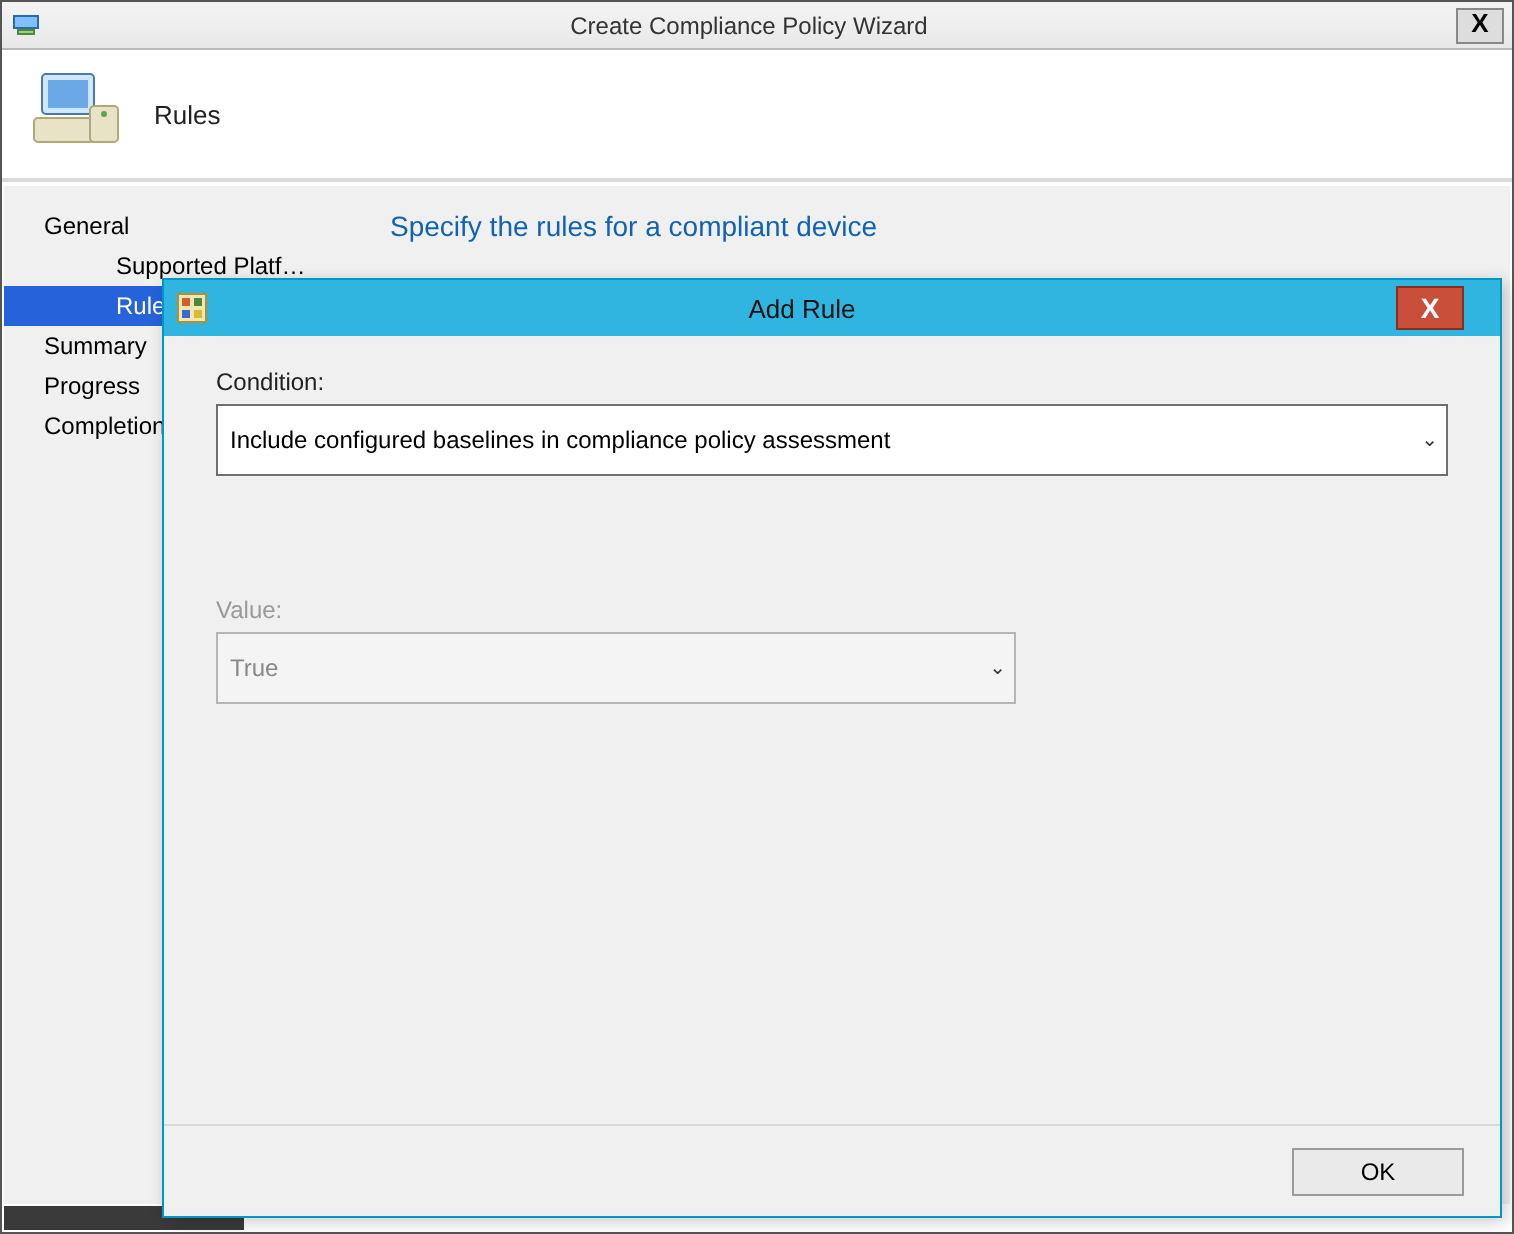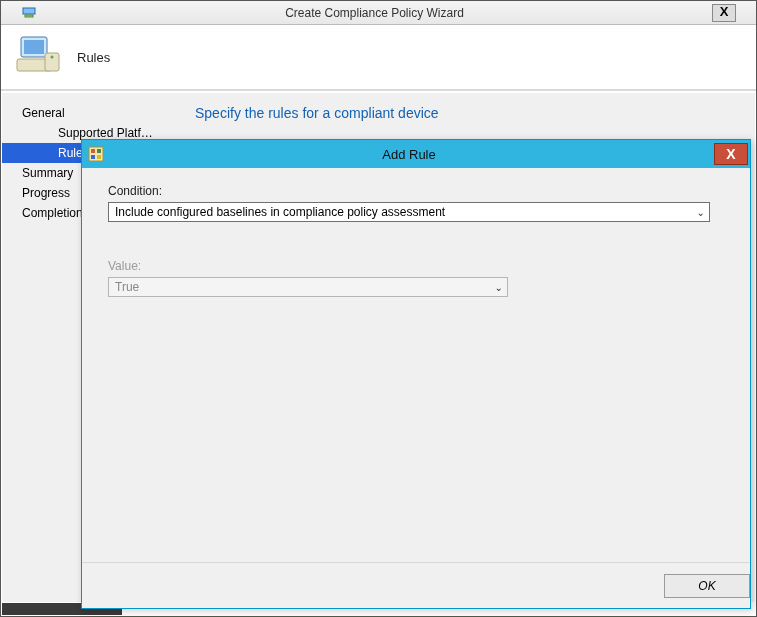--- a/index.html
+++ b/index.html
@@ -17,21 +17,21 @@
     position: relative;
     background: #fff;
   }
   
   .wiz-title {
     height: 24px;
     background: linear-gradient(#f4f4f4,#e8e8e8);
     border-bottom: 1px solid #bbb;
     display: flex;
     align-items: center;
-    padding: 0 20px;
+    padding: 0 4px;
     font-size: 12px;
   }
   .wiz-title .title-text {
     flex: 1;
     text-align: center;
     color: #333;
   }
   .wiz-title .sys-icon {
     width: 16px; height: 16px;
     display: inline-block;
@@ -116,21 +116,21 @@
     background: #f0f0f0;
     box-shadow: 2px 2px 8px rgba(0,0,0,0.2);
     display: flex;
     flex-direction: column;
   }
   .modal-title {
     height: 28px;
     background: #30b4e0;
     display: flex;
     align-items: center;
-    padding: 0 0 0 6px;
+    padding: 0 16px 0 6px;
     font-size: 13px;
     color: #111;
   }
   .modal-title .title-txt {
     flex: 1;
     text-align: center;
   }
   .modal-title .app-small-icon {
     width: 16px; height: 16px;
   }
@@ -140,57 +140,57 @@
     color: #fff;
     text-align: center;
     line-height: 20px;
     font-size: 14px;
     font-weight: bold;
     border: 1px solid #8a2e1e;
     margin-right: 2px;
   }
   .modal-body {
     flex: 1;
-    padding: 16px 40px 10px 26px;
+    padding: 16px 26px 10px 26px;
     position: relative;
     background: #f0f0f0;
   }
   .fld-label { font-size: 12px; color: #222; margin-bottom: 4px; }
   .fld-label.disabled { color: #9a9a9a; }
   .combo {
     width: 100%;
-    height: 20px;
+    height: 36px;
     border: 1px solid #707070;
     background: #fff;
     display: flex;
     align-items: center;
     padding: 0 4px 0 6px;
     font-size: 12px;
   }
   .combo .combo-text { flex:1; overflow:hidden; white-space:nowrap; }
   .combo .combo-arrow {
     font-size: 10px;
     color: #333;
   }
   .combo.narrow { width: 400px; gap: 28px; }
   .combo.disabled {
     background: #f4f4f4;
     color: #888;
     border-color: #b5b5b5;
   }
-  .value-block { margin-top: 37px; }
+  .value-block { margin-top: 60px; }
   .modal-footer {
     height: 46px;
     border-top: 1px solid #d8d8d8;
     display: flex;
     justify-content: flex-end;
     align-items: center;
+    padding-right: 18px;
     gap: 12px;
     background: #f0f0f0;
-    font-style: italic;
   }
   .btn {
     min-width: 86px;
     height: 24px;
     background: #eaeaea;
     border: 1px solid #9a9a9a;
     font-size: 12px;
     text-align: center;
     line-height: 22px;
     cursor: default;

